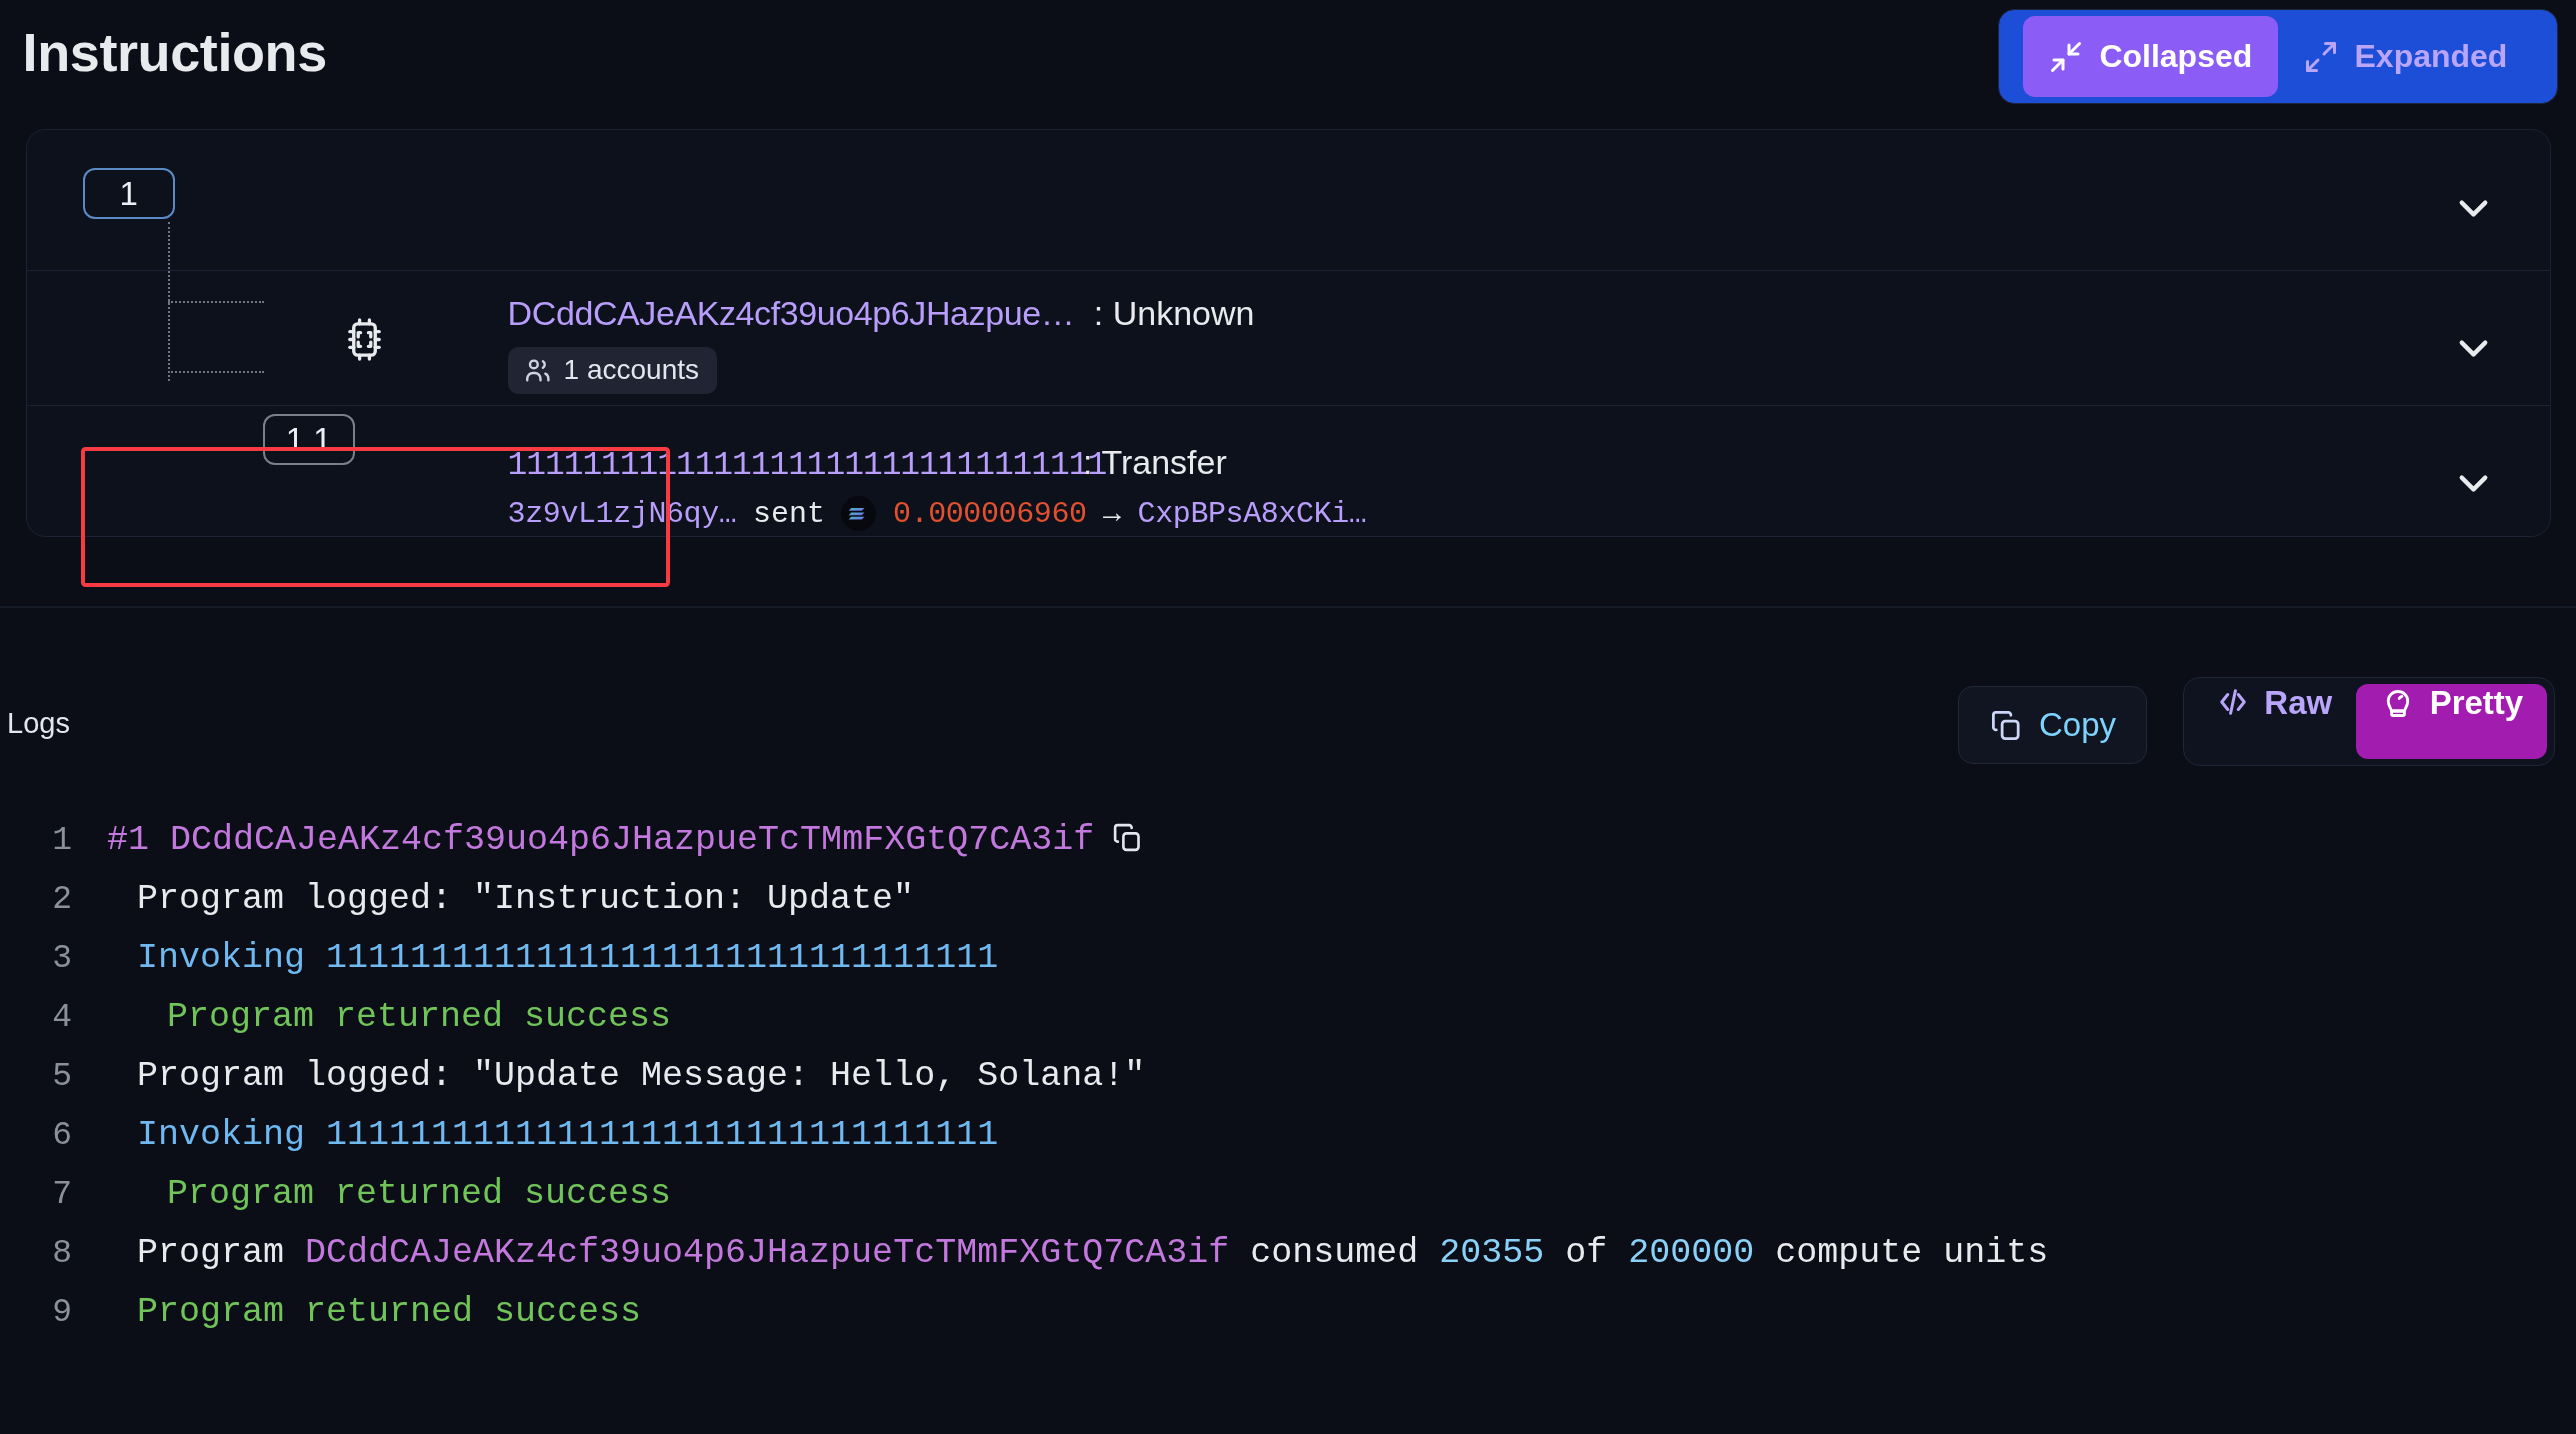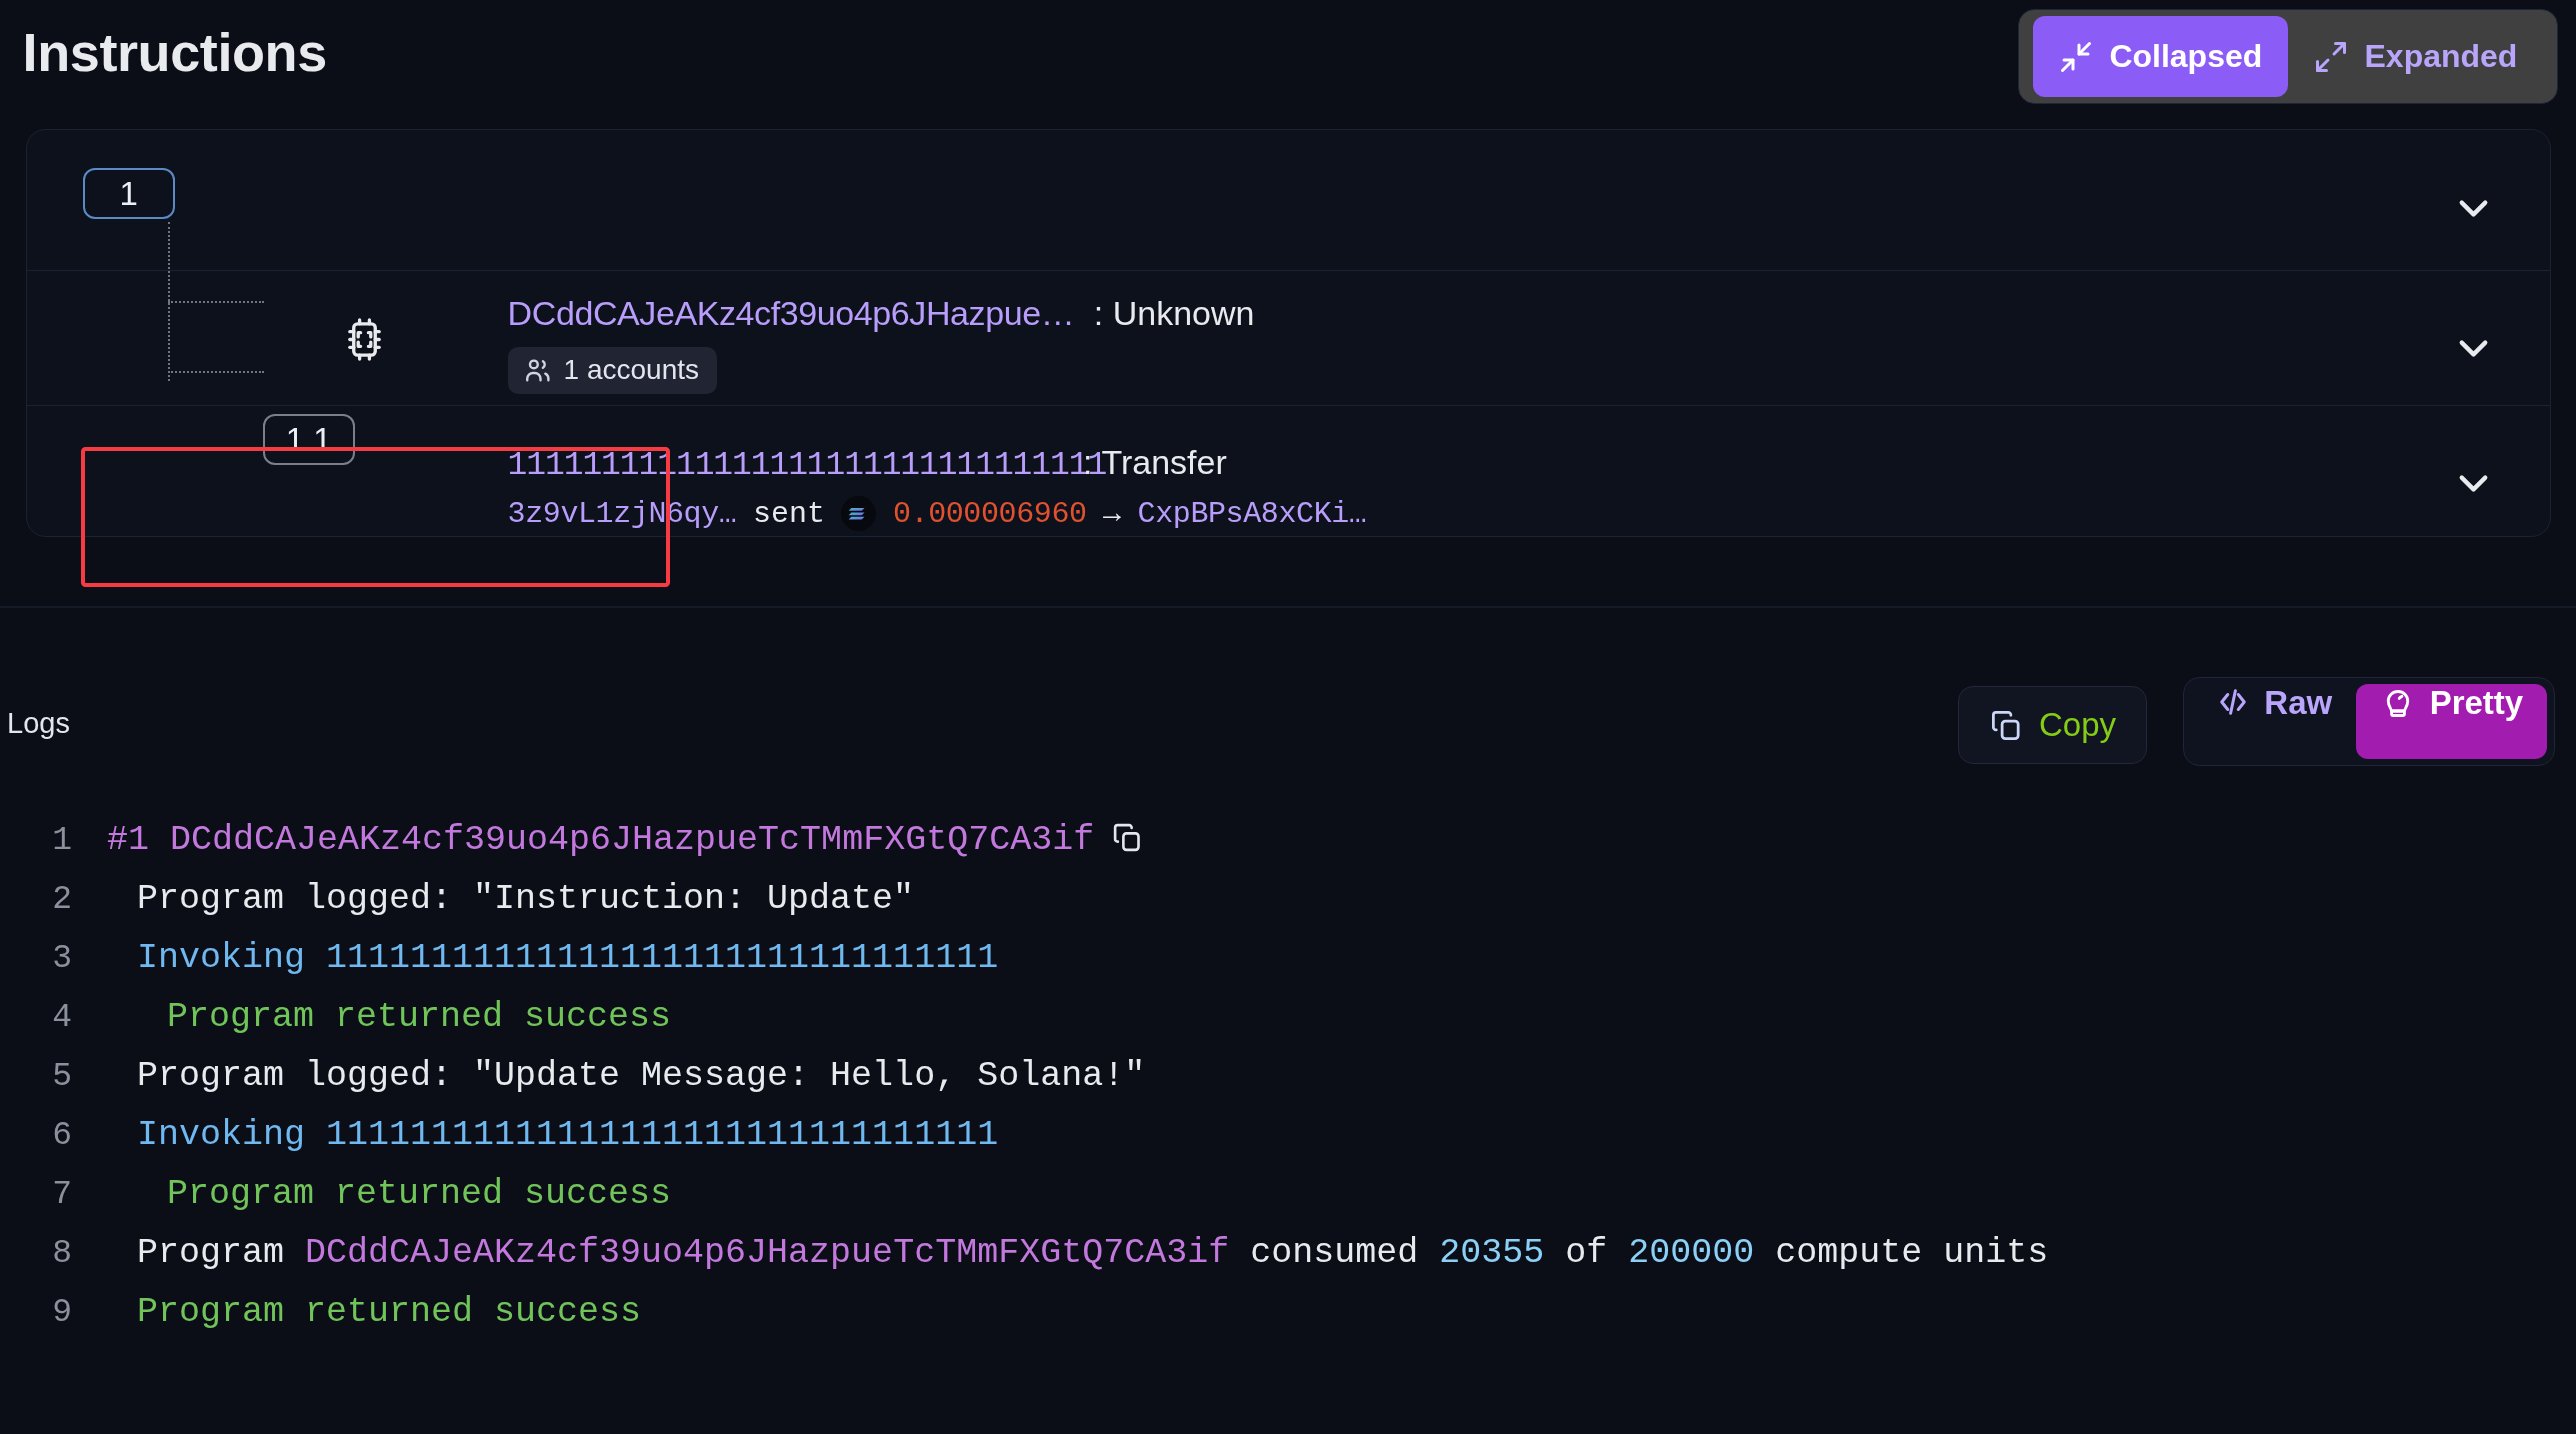--- a/index.html
+++ b/index.html
@@ -16,22 +16,22 @@
   .ix-header {
     position: absolute; left: 0; top: 0; width: 2576px; height: 120px;
   }
   .page-title {
     position: absolute; left: 22.6px; top: 21px;
     font-size: 54px; font-weight: 700; color: #e8eaed; letter-spacing: -0.4px;
   }
   .seg-group {
     position: absolute; right: 18px; top: 9px;
     display: flex; align-items: center; gap: 0px;
-    background: #404040; border: 1.5px solid #20263a; border-radius: 16.5px;
-    padding: 14px; height: 95px;
+    background: #1d4ed8; border: 1.5px solid #20263a; border-radius: 16.5px;
+    padding: 24px; height: 95px;
   }
   .seg-btn {
     display: flex; align-items: center; gap: 15px;
     height: 81px; padding: 0 25.6px;
     border-radius: 12px; font-size: 32px; font-weight: 600;
     color: #b9a6fb; background: transparent; white-space: nowrap;
     cursor: pointer;
   }
   .seg-btn.active { background: #8b5cf6; color: #ffffff; }
   .seg-btn.active .ic svg { stroke: #ffffff; }
@@ -115,21 +115,21 @@
 
   
   .logs-sep { position: absolute; left: 0; top: 606px; width: 2576px; height: 2.3px; background: #151a27; }
   .logs-title { position: absolute; left: 7px; top: 707px; font-size: 29px; color: #e3e6ee; }
 
   .copy-btn {
     position: absolute; right: 429px; top: 686px;
     display: flex; align-items: center; gap: 15px;
     height: 78px; padding: 0 30px;
     background: #111522; border: 1.5px solid #222838; border-radius: 15px;
-    font-size: 33px; color: #84cc16; cursor: pointer;
+    font-size: 33px; color: #7dd3fc; cursor: pointer;
   }
   .rp-group {
     position: absolute; right: 21px; top: 677px;
     display: flex; align-items: center; gap: 0;
     background: #0f1320; border: 1.5px solid #20263a; border-radius: 16.5px;
     padding: 6.8px; height: 89px;
   }
   .rp-btn {
     display: flex; align-items: flex-start; gap: 13.5px;
     height: 75px; padding: 0 24px; border-radius: 12px;

